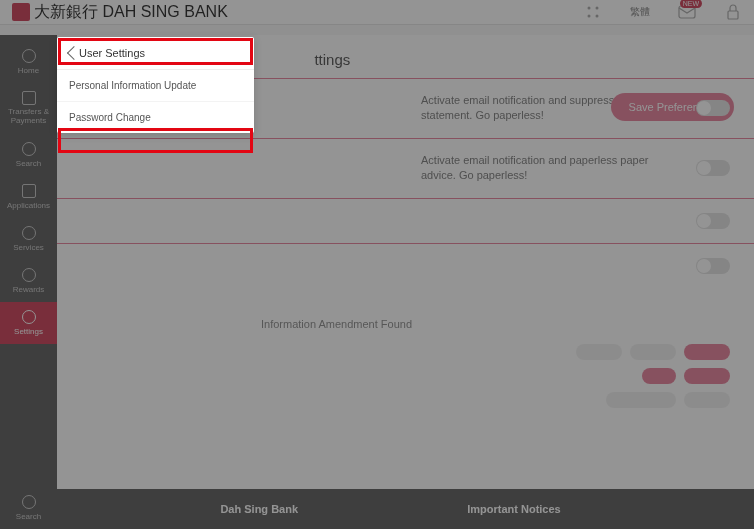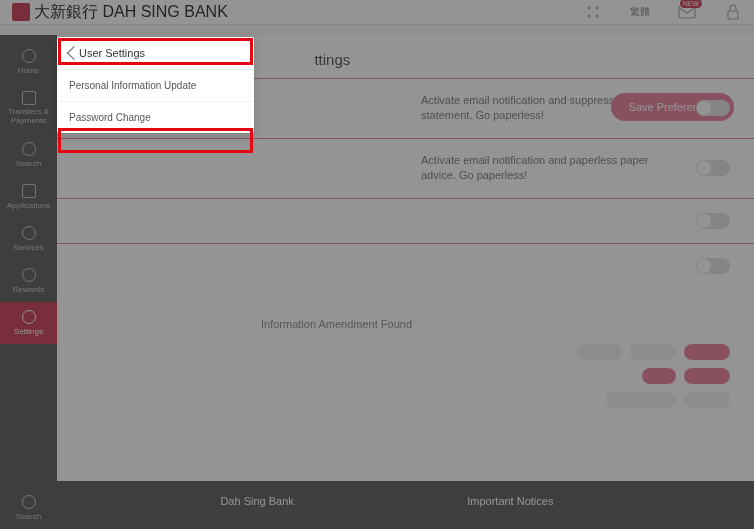--- a/index.html
+++ b/index.html
@@ -21,21 +21,21 @@
 .row{border-top:1px solid #e36b8a;padding:14px 24px;display:flex;align-items:center}
 .row-text{font-size:11px;color:#666;margin-left:340px;max-width:260px;line-height:1.4}
 .toggle{margin-left:auto;width:34px;height:16px;background:#ddd;border-radius:8px;position:relative}
 .toggle::after{content:"";position:absolute;width:14px;height:14px;background:#fff;border-radius:50%;top:1px;left:1px}
 .section-text{padding:30px 24px 10px;font-size:11px;color:#777}
 .pill-row{display:flex;justify-content:flex-end;gap:8px;padding:4px 24px}
 .pill{background:#eee;border-radius:10px;width:46px;height:16px}
 .pill.accent{background:#e36b8a}
 .footer{position:absolute;bottom:0;left:0;right:0;background:#424242;color:#ccc;display:flex;padding:14px 40px;font-size:11px}
 .footer-col{flex:1}
-.footer-col h4{color:#fff;font-size:11px;margin-bottom:8px;font-weight:normal}
+.footer-col h4{color:#fff;font-size:11px;font-weight:bold}
 .overlay{position:absolute;inset:0;background:rgba(60,60,60,0.55);z-index:5}
 .submenu{position:absolute;left:57px;top:37px;width:197px;background:#fff;z-index:10;border-radius:2px;box-shadow:0 2px 8px rgba(0,0,0,0.15)}
 .submenu-header{display:flex;align-items:center;gap:0;padding:10px 12px;border-bottom:1px solid #eee;font-size:11px;color:#333}
 .submenu-item{padding:10px 12px;font-size:10px;color:#555;cursor:pointer}
 .submenu-item+.submenu-item{border-top:1px solid #f3f3f3}
 .highlight{position:absolute;border:3px solid #e30613;z-index:20;pointer-events:none}
 .hl1{left:58px;top:38px;width:195px;height:27px}
 .hl2{left:58px;top:128px;width:195px;height:25px}
 .chev{width:10px;height:10px;border-left:1.5px solid #666;border-bottom:1.5px solid #666;transform:rotate(45deg)}
 </style>

